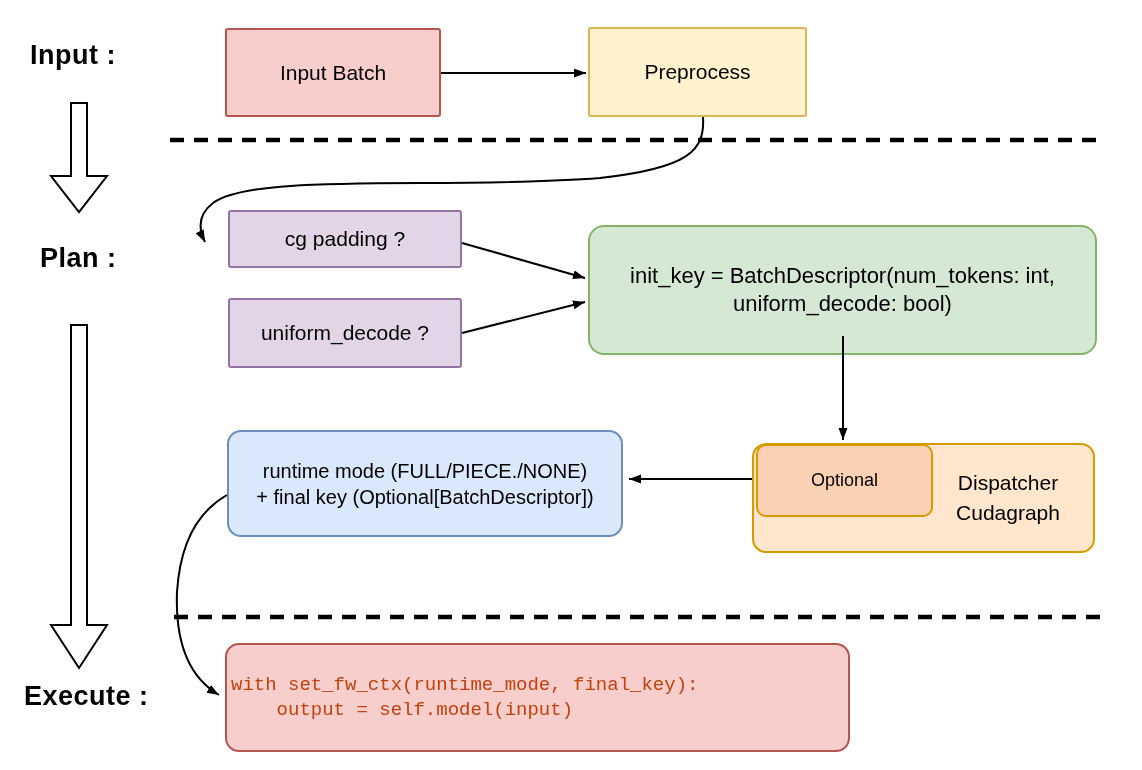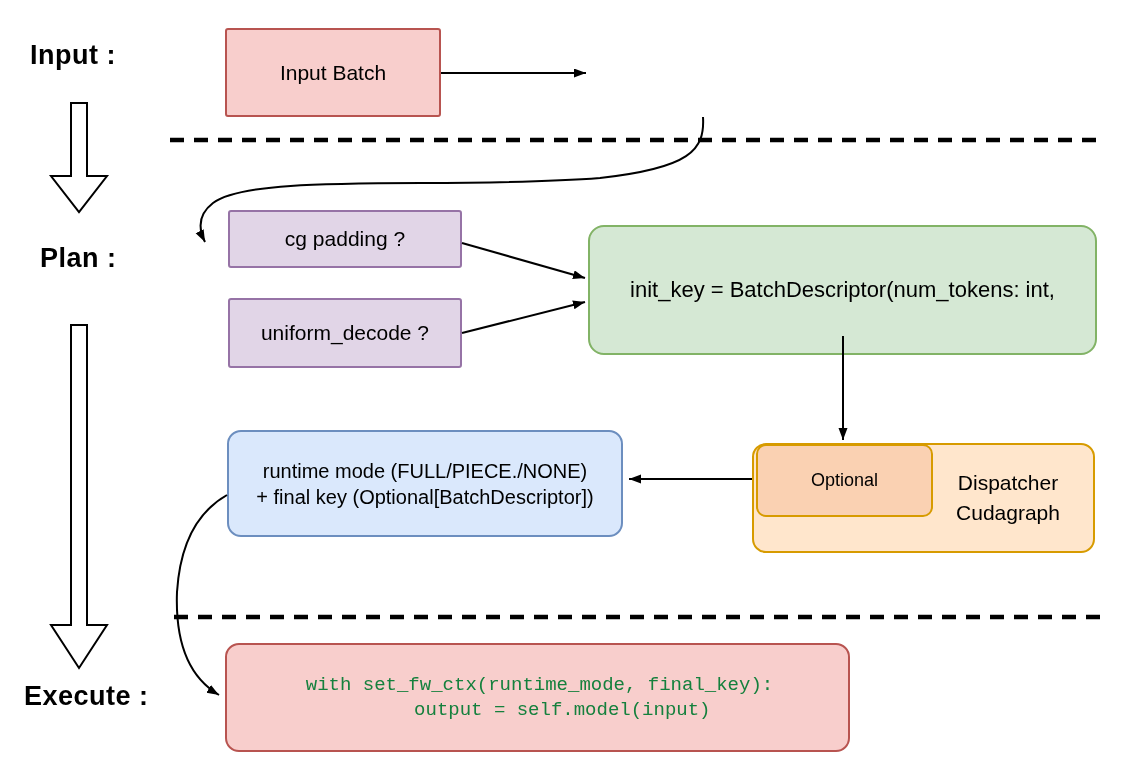--- a/index.html
+++ b/index.html
@@ -70,47 +70,51 @@
   </svg>
 
   <div class="stage-label lbl-input">Input :</div>
   <div class="stage-label lbl-plan">Plan :</div>
   <div class="stage-label lbl-execute">Execute :</div>
 
   <div class="node n-input-batch" style="background-color: rgb(248, 206, 204); border-color: rgb(184, 84, 80);">
     <span class="ln">Input Batch</span>
   </div>
 
+  <div class="node n-preprocess" style="background-color: rgb(255, 242, 204); border-color: rgb(214, 182, 86);">
+    <span class="ln">Preprocess</span>
+  </div>
 
   <div class="node n-cg" style="background-color: rgb(225, 213, 231); border-color: rgb(150, 115, 166);">
     <span class="ln">cg padding ?</span>
   </div>
 
   <div class="node n-ud" style="background-color: rgb(225, 213, 231); border-color: rgb(150, 115, 166);">
     <span class="ln">uniform_decode ?</span>
   </div>
 
   <div class="node n-initkey" style="background-color: rgb(213, 232, 212); border-color: rgb(130, 179, 102);">
     <span class="ln">init_key = BatchDescriptor(num_tokens: int,</span>
+    <span class="ln">uniform_decode: bool)</span>
   </div>
 
   <div class="node n-dispatcher" style="background-color: rgb(255, 230, 204); border-color: rgb(215, 155, 0);">
     <div class="dispatcher-label">
       <span class="ln">Dispatcher</span>
       <span class="ln">Cudagraph</span>
     </div>
   </div>
 
   <div class="node n-dispatch" style="background-color: rgb(250, 209, 178); border-color: rgb(215, 155, 0);">
     <span class="ln">Optional</span>
   </div>
 
   <div class="node n-runtime" style="background-color: rgb(218, 232, 252); border-color: rgb(108, 142, 191);">
     <span class="ln">runtime mode (FULL/PIECE./NONE)</span>
     <span class="ln">+ final key (Optional[BatchDescriptor])</span>
   </div>
 
-  <div class="node n-code" style="background-color: rgb(248, 206, 204); border-color: rgb(184, 84, 80); color: #15803d; align-items: center;">
+  <div class="node n-code" style="background-color: rgb(248, 206, 204); border-color: rgb(184, 84, 80); color: #c2410c;">
     <span class="ln">with set_fw_ctx(runtime_mode, final_key):</span>
     <span class="ln">    output = self.model(input)</span>
   </div>
 
 </div>
 
 </body></html>

